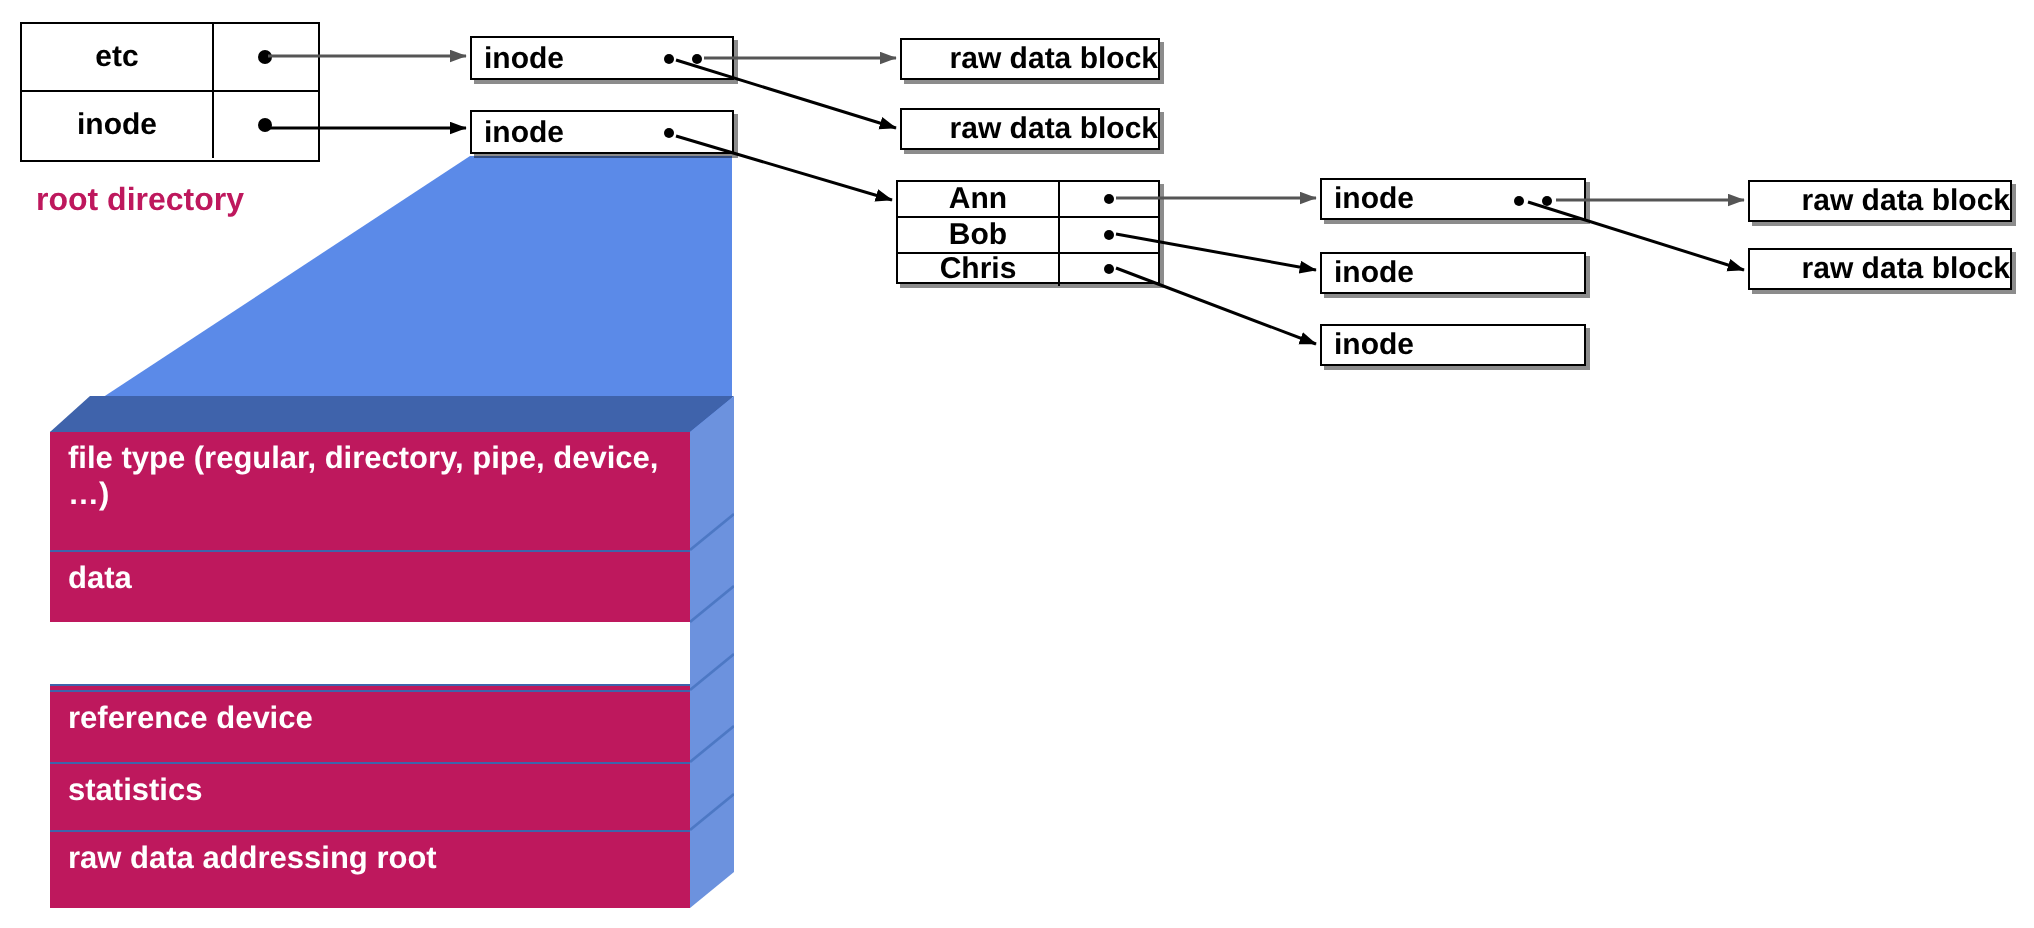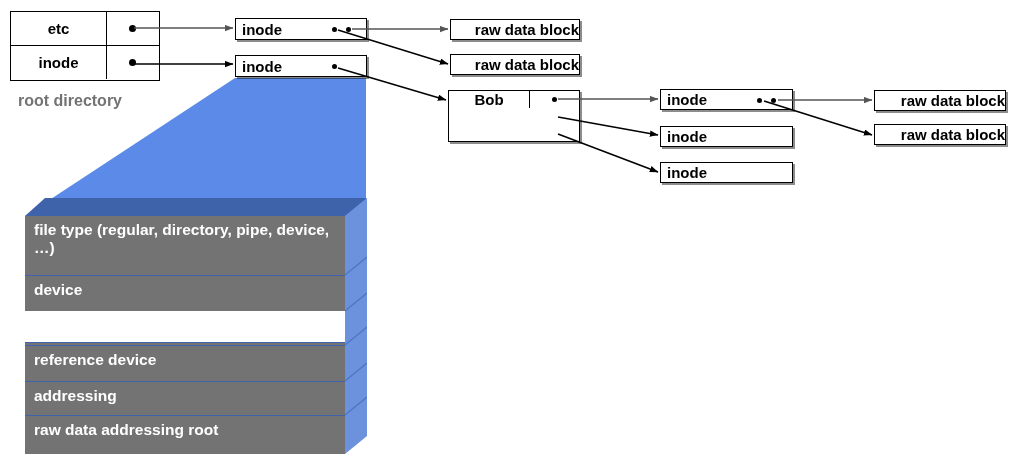--- a/index.html
+++ b/index.html
@@ -85,21 +85,21 @@
     height: 7px;
     border-radius: 50%;
     background: #000000;
     display: block;
   }
   .dot.sm { width: 5px; height: 5px; }
 
   .caption {
     position: absolute;
     font-size: 16px;
-    color: #737373;
+    color: #be185d;
     white-space: nowrap;
   }
 
   
   #inode-detail {
     position: absolute;
     left: 25px;
     top: 198px;
     width: 342px;
     height: 258px;
@@ -109,21 +109,21 @@
     left: 0;
     top: 18px;
     width: 320px;
     height: 238px;
   }
   .idrow {
     position: absolute;
     left: 0;
     width: 320px;
     box-sizing: border-box;
-    background: #737373;
+    background: #be185d;
     color: #ffffff;
     font-size: 15.5px;
     line-height: 18px;
     padding: 5px 8px 5px 9px;
     border-top: 1.6px solid #3f63ab;
   }
   .idrow:first-child { border-top: none; }
 
   
   .inodedot {
@@ -176,21 +176,33 @@
 
     <div class="box shadowbox center" style="left:450px; top:19px; width:130px; height:21px;">
       <span class="lbl">raw data block</span>
     </div>
     <div class="box shadowbox center" style="left:450px; top:54px; width:130px; height:21px;">
       <span class="lbl">raw data block</span>
     </div>
 
     <div class="dirtable shadowbox" id="home-dir" style="left:448px; top:90px; width:132px; height:52px;">
       <div class="dirrow" style="height:17.3px;">
+        <div class="dircell-name" style="width:81px; height:100%;">Ann</div>
+        <div class="dircell-ptr" style="width:48px; height:100%;">
+          <span class="dot sm"></span>
+        </div>
+      </div>
+      <div class="dirrow" style="height:17.3px;">
         <div class="dircell-name" style="width:81px; height:100%;">Bob</div>
+        <div class="dircell-ptr" style="width:48px; height:100%;">
+          <span class="dot sm"></span>
+        </div>
+      </div>
+      <div class="dirrow" style="height:17.3px;">
+        <div class="dircell-name" style="width:81px; height:100%;">Chris</div>
         <div class="dircell-ptr" style="width:48px; height:100%;">
           <span class="dot sm"></span>
         </div>
       </div>
     </div>
 
     <div class="box shadowbox" style="left:660px; top:89px; width:133px; height:21px;">
       <span class="lbl">inode</span>
       <span class="inodedot" style="left:96px; top:8px;"></span>
       <span class="inodedot" style="left:110px; top:8px;"></span>
@@ -217,24 +229,24 @@
 
         <line x1="320" y1="77" x2="342" y2="59" stroke="#4d78c4" stroke-width="1.4"></line>
         <line x1="320" y1="113" x2="342" y2="95" stroke="#4d78c4" stroke-width="1.4"></line>
         <line x1="320" y1="147" x2="342" y2="129" stroke="#4d78c4" stroke-width="1.4"></line>
         <line x1="320" y1="183" x2="342" y2="165" stroke="#4d78c4" stroke-width="1.4"></line>
         <line x1="320" y1="217" x2="342" y2="199" stroke="#4d78c4" stroke-width="1.4"></line>
       </svg>
 
       <div class="front">
         <div class="idrow" style="top:0px;   height:59px;">file type (regular, directory, pipe, device, …)</div>
-        <div class="idrow" style="top:59px;  height:36px;">device</div>
+        <div class="idrow" style="top:59px;  height:36px;">data</div>
         <div class="idrow" style="top:84px;  height:34px;margin-top:42px;">ACL</div>
         <div class="idrow" style="top:129px; height:36px;">reference device</div>
-        <div class="idrow" style="top:165px; height:34px;">addressing</div>
+        <div class="idrow" style="top:165px; height:34px;">statistics</div>
         <div class="idrow" style="top:199px; height:39px;">raw data addressing root</div>
       </div>
     </div>
 
   </div>
 
   <svg class="layer front" viewBox="0 0 1017 464">
     <defs>
       <marker id="arrow" markerWidth="9" markerHeight="9" refX="8.2" refY="3.2" orient="auto" markerUnits="userSpaceOnUse">
         <path d="M0,0 L8.6,3.2 L0,6.4 z" fill="#000000"></path>

